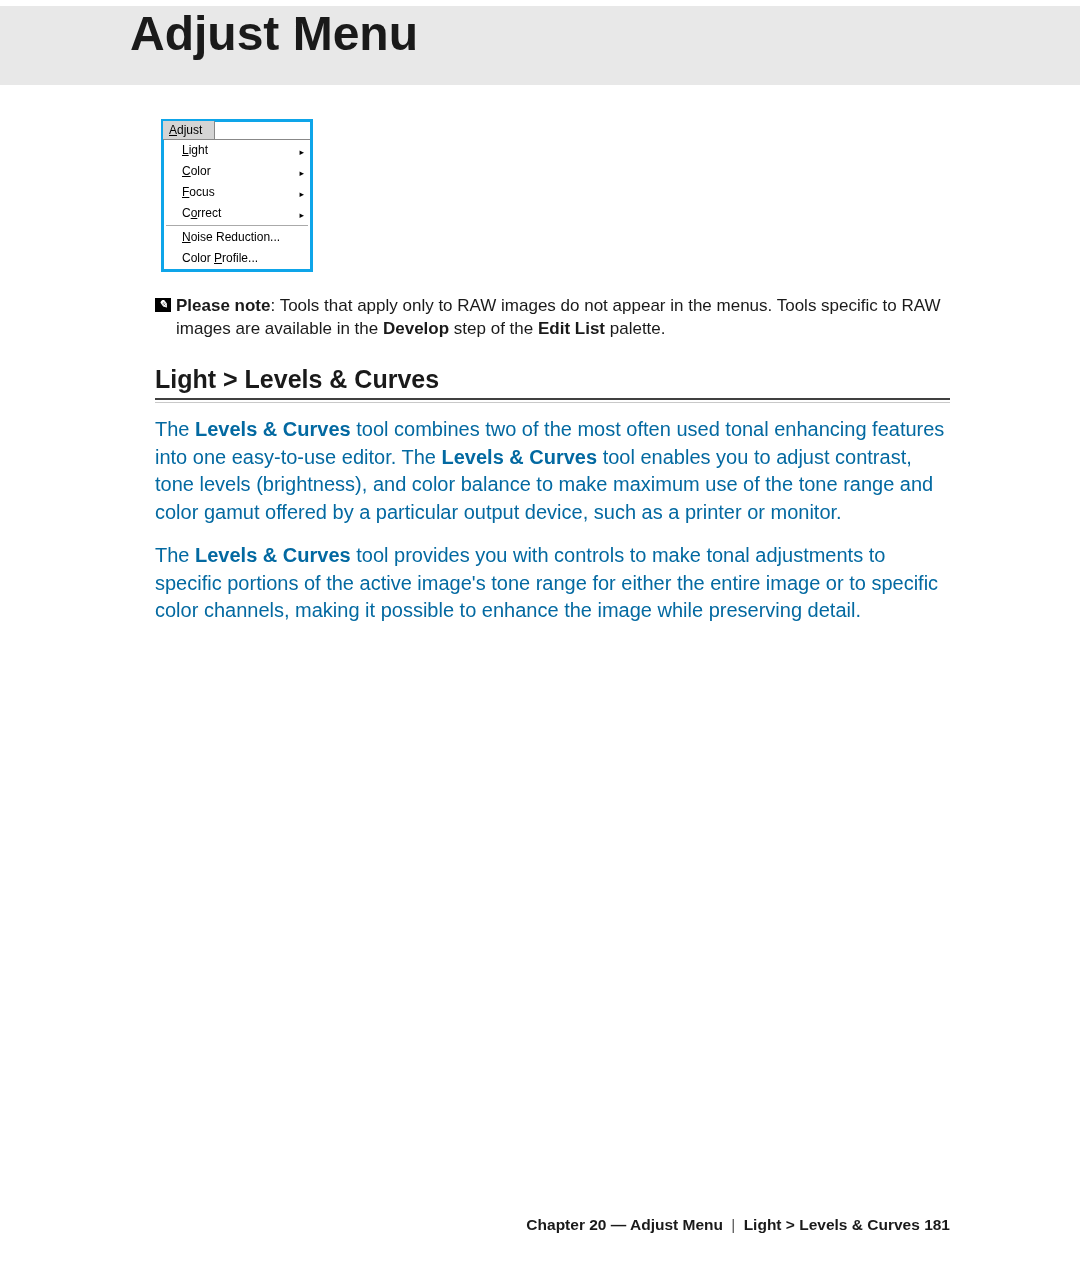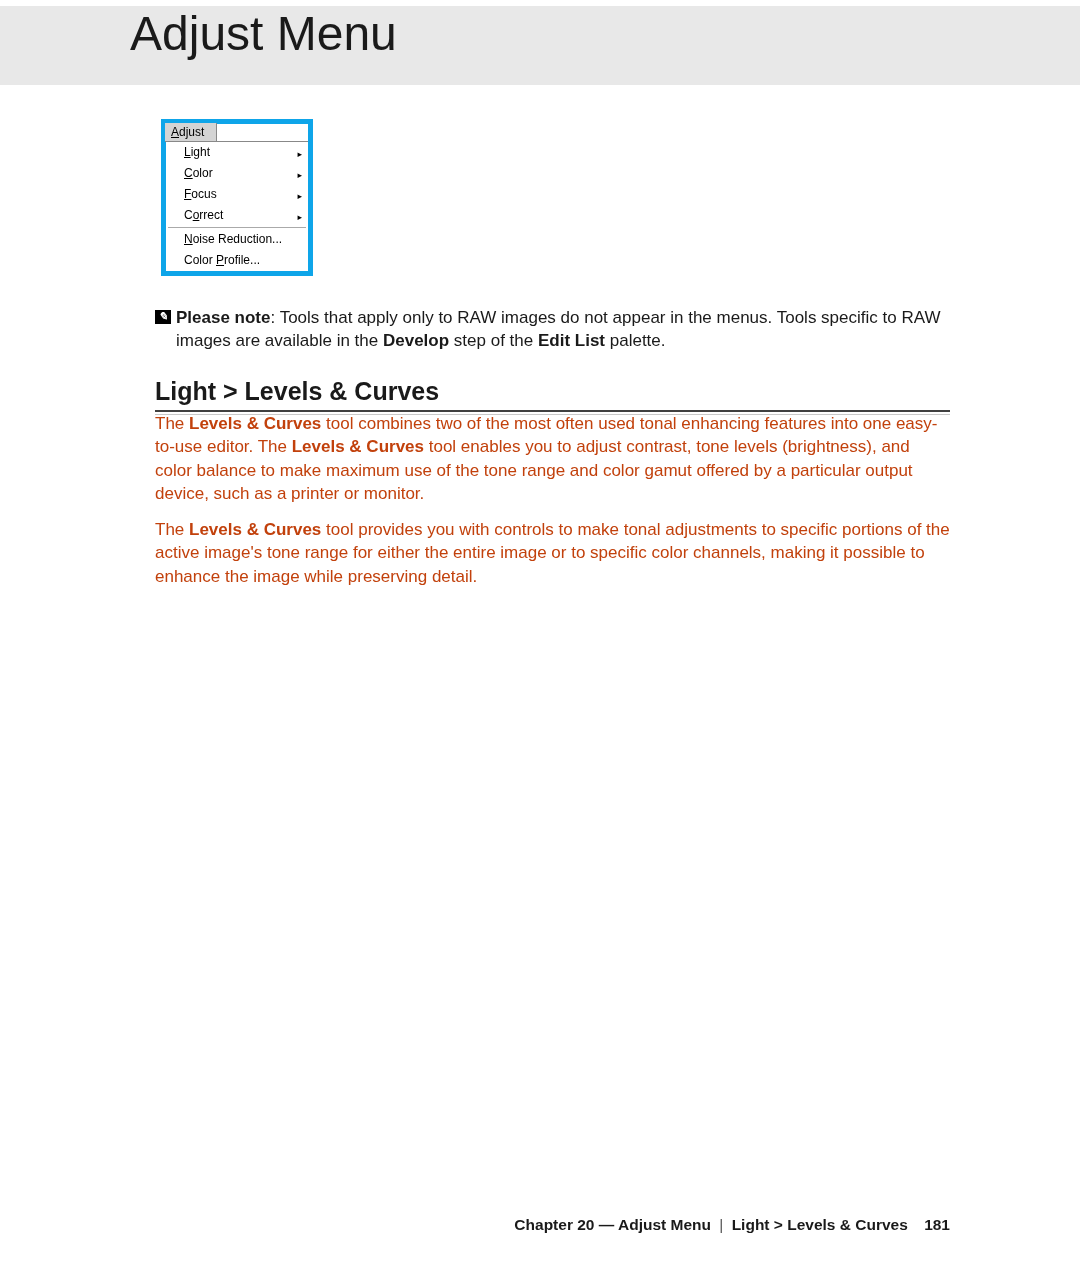--- a/index.html
+++ b/index.html
@@ -28,41 +28,41 @@
     color: #1a1a1a;
     margin: 0 0 2px 0;
   }
   
   .white-divider {
     height: 6px;
     background: #fff;
   }
   .chapter-title {
     font-size: 48px;
-    font-weight: 400;
+    font-weight: 700;
     color: #1a1a1a;
     margin: 0;
     padding: 0 52px 24px 130px;
   }
 
   
   .content {
     padding: 34px 130px 0 155px;
     position: relative;
   }
 
   
   .adjust-menu {
     width: 152px;
-    border: 5px solid #0ea5e9;
+    border: 3px solid #0ea5e9;
     font-family: Tahoma, Arial, sans-serif;
     font-size: 12px;
     background: #fff;
     margin-left: 6px;
-    margin-bottom: 30px;
+    margin-bottom: 22px;
   }
   .menu-title {
     background: #d4d4d4;
     padding: 2px 6px;
     border-bottom: 1px solid #888;
     width: 52px;
     border-right: 1px solid #888;
     margin-left: -1px;
     margin-top: -1px;
   }
@@ -131,43 +131,42 @@
   .section-heading::after {
     content: "";
     position: absolute;
     left: 0; right: 0;
     bottom: -5px;
     height: 1px;
     background: #c9c9c9;
   }
 
   .para {
-    font-size: 17px;
+    font-size: 20px;
     line-height: 1.38;
-    color: #c2410c;
-    margin: 0 0 12px 0;
+    color: #0369a1;
+    margin: 16px 0 12px 0;
   }
   .para b { font-weight: 700; }
 
   
   .page-footer {
     position: absolute;
     bottom: 36px;
     right: 130px;
     font-size: 15.5px;
     color: #1a1a1a;
   }
   .page-footer .fsep {
     color: #555;
     margin: 0 4px;
     font-weight: 400;
   }
   .page-footer .pgnum {
     font-weight: 700;
-    margin-left: 12px;
   }
   .page-footer b { font-weight: 700; }
 </style>
 </head>
 <body>
 
 <div class="header-band">
   <div class="white-divider"></div>
   <h1 class="chapter-title">Adjust Menu</h1>
 </div>

